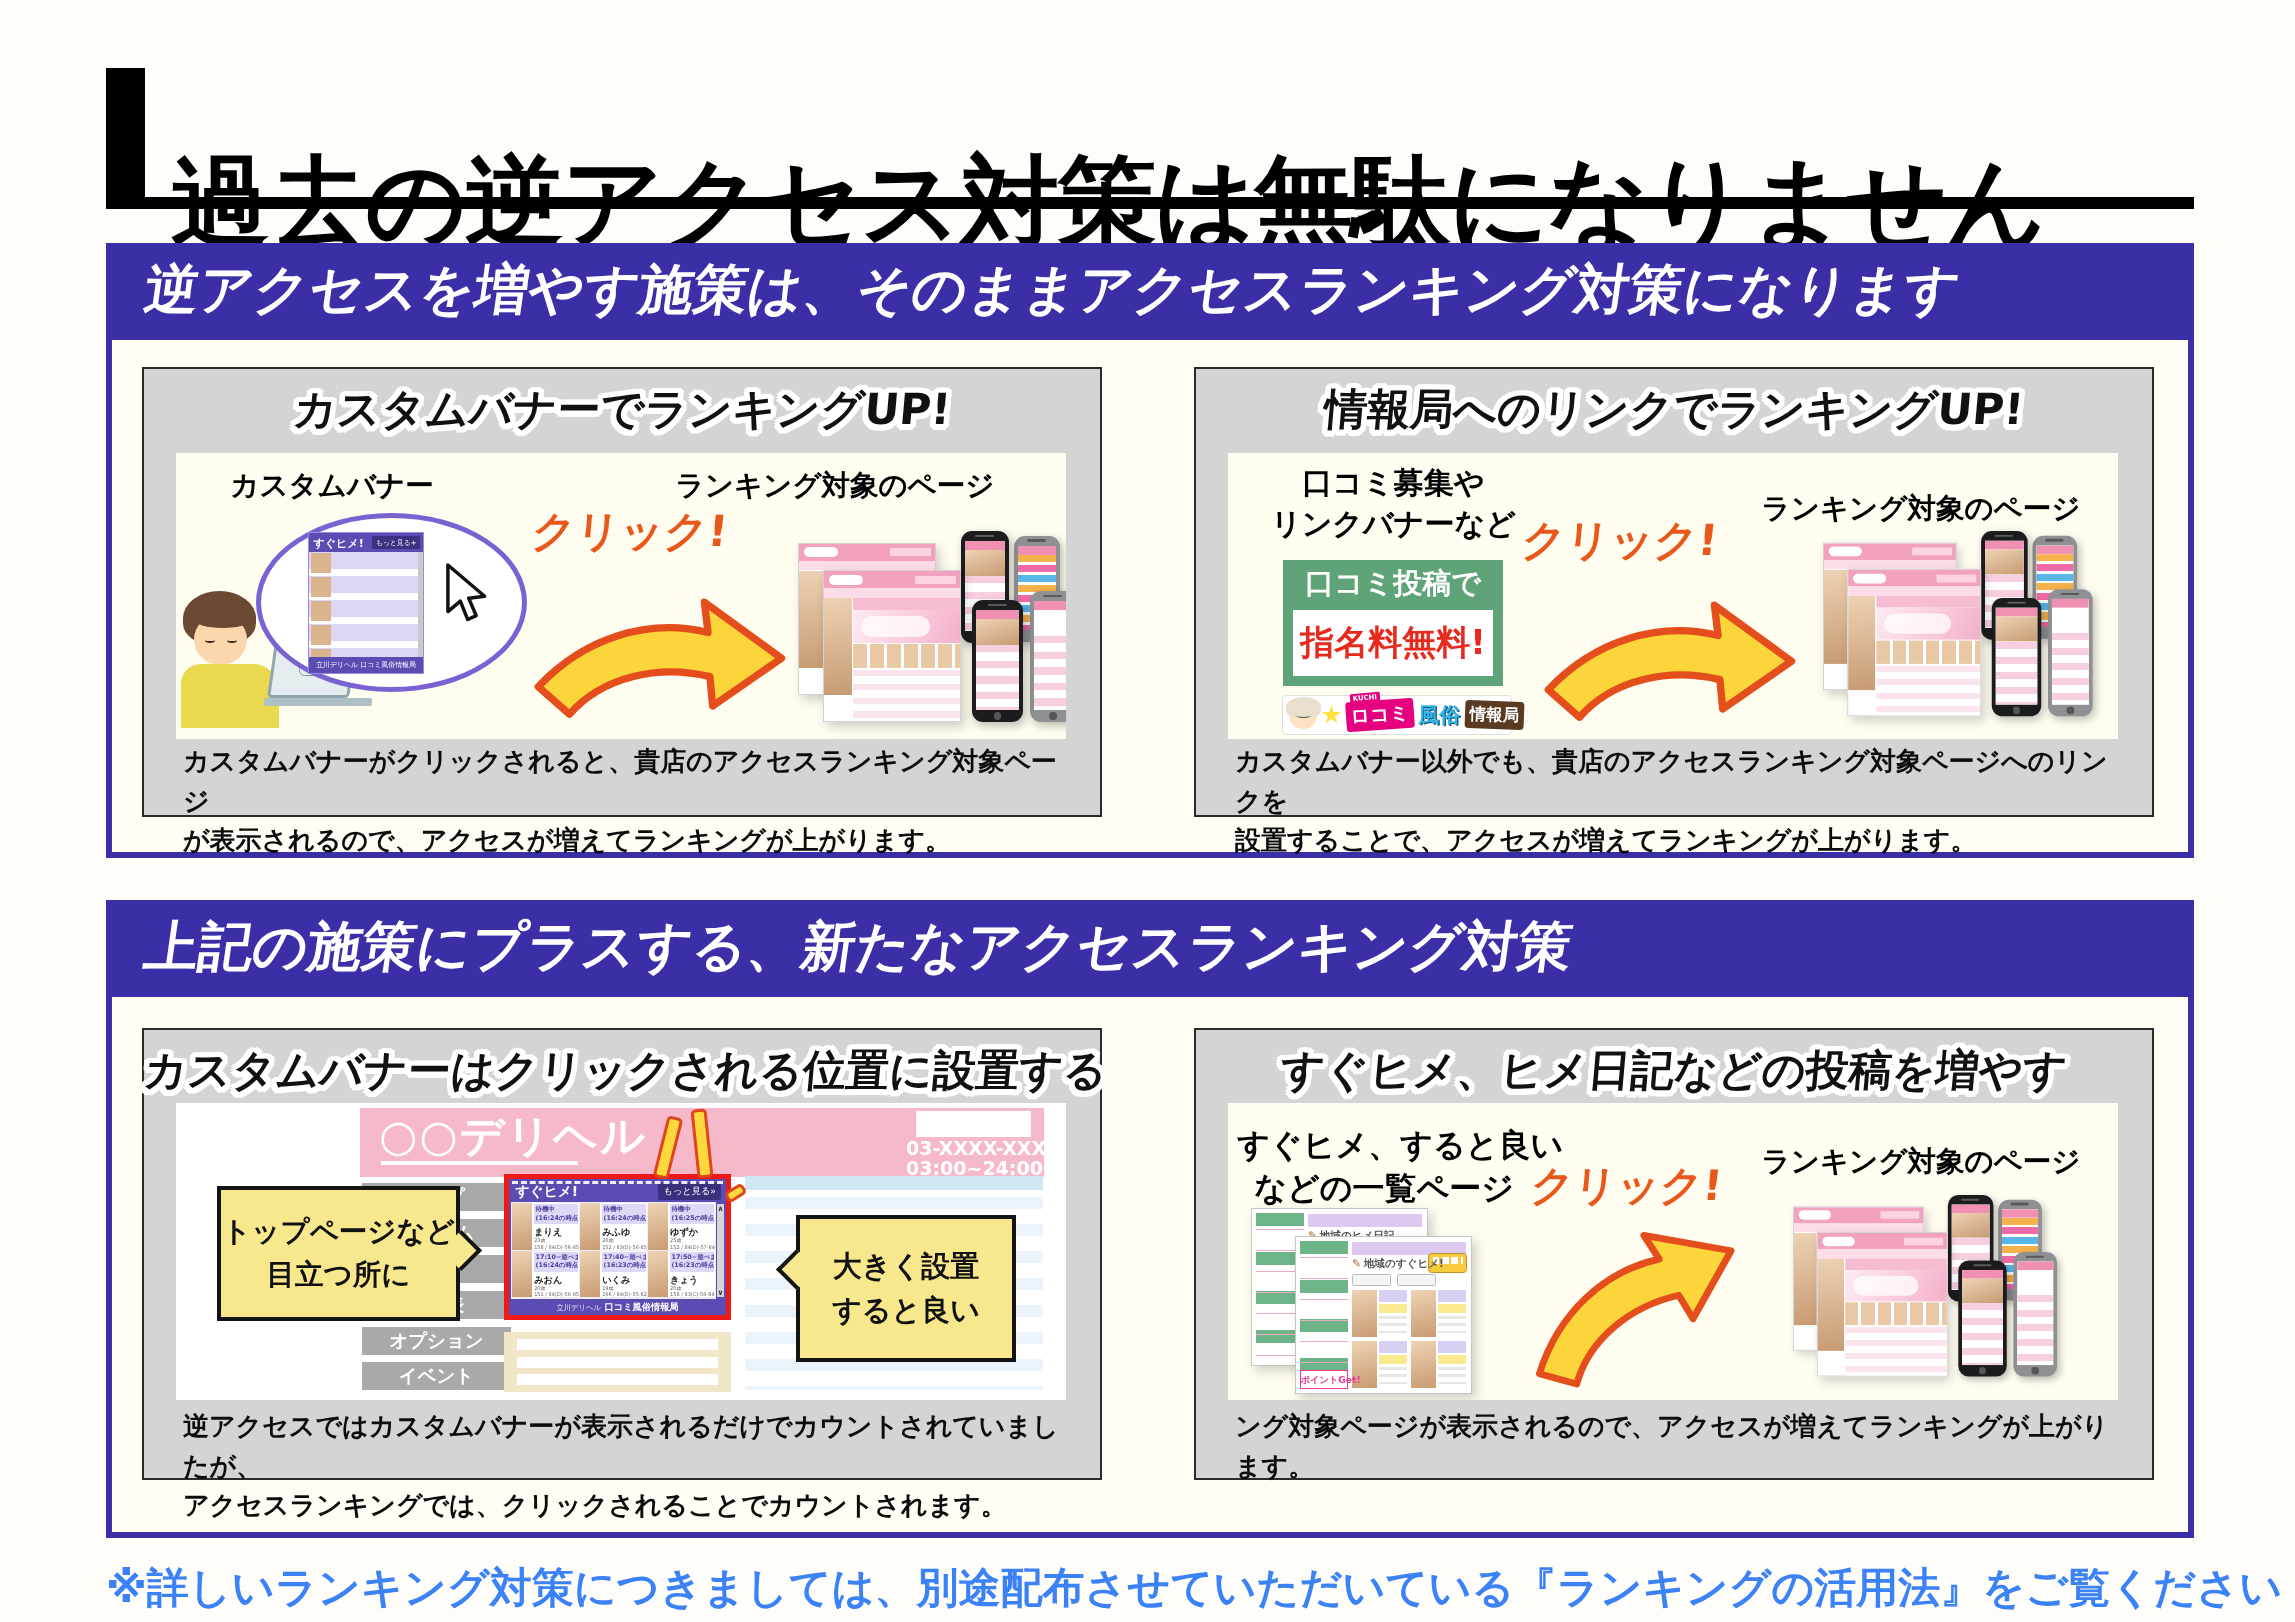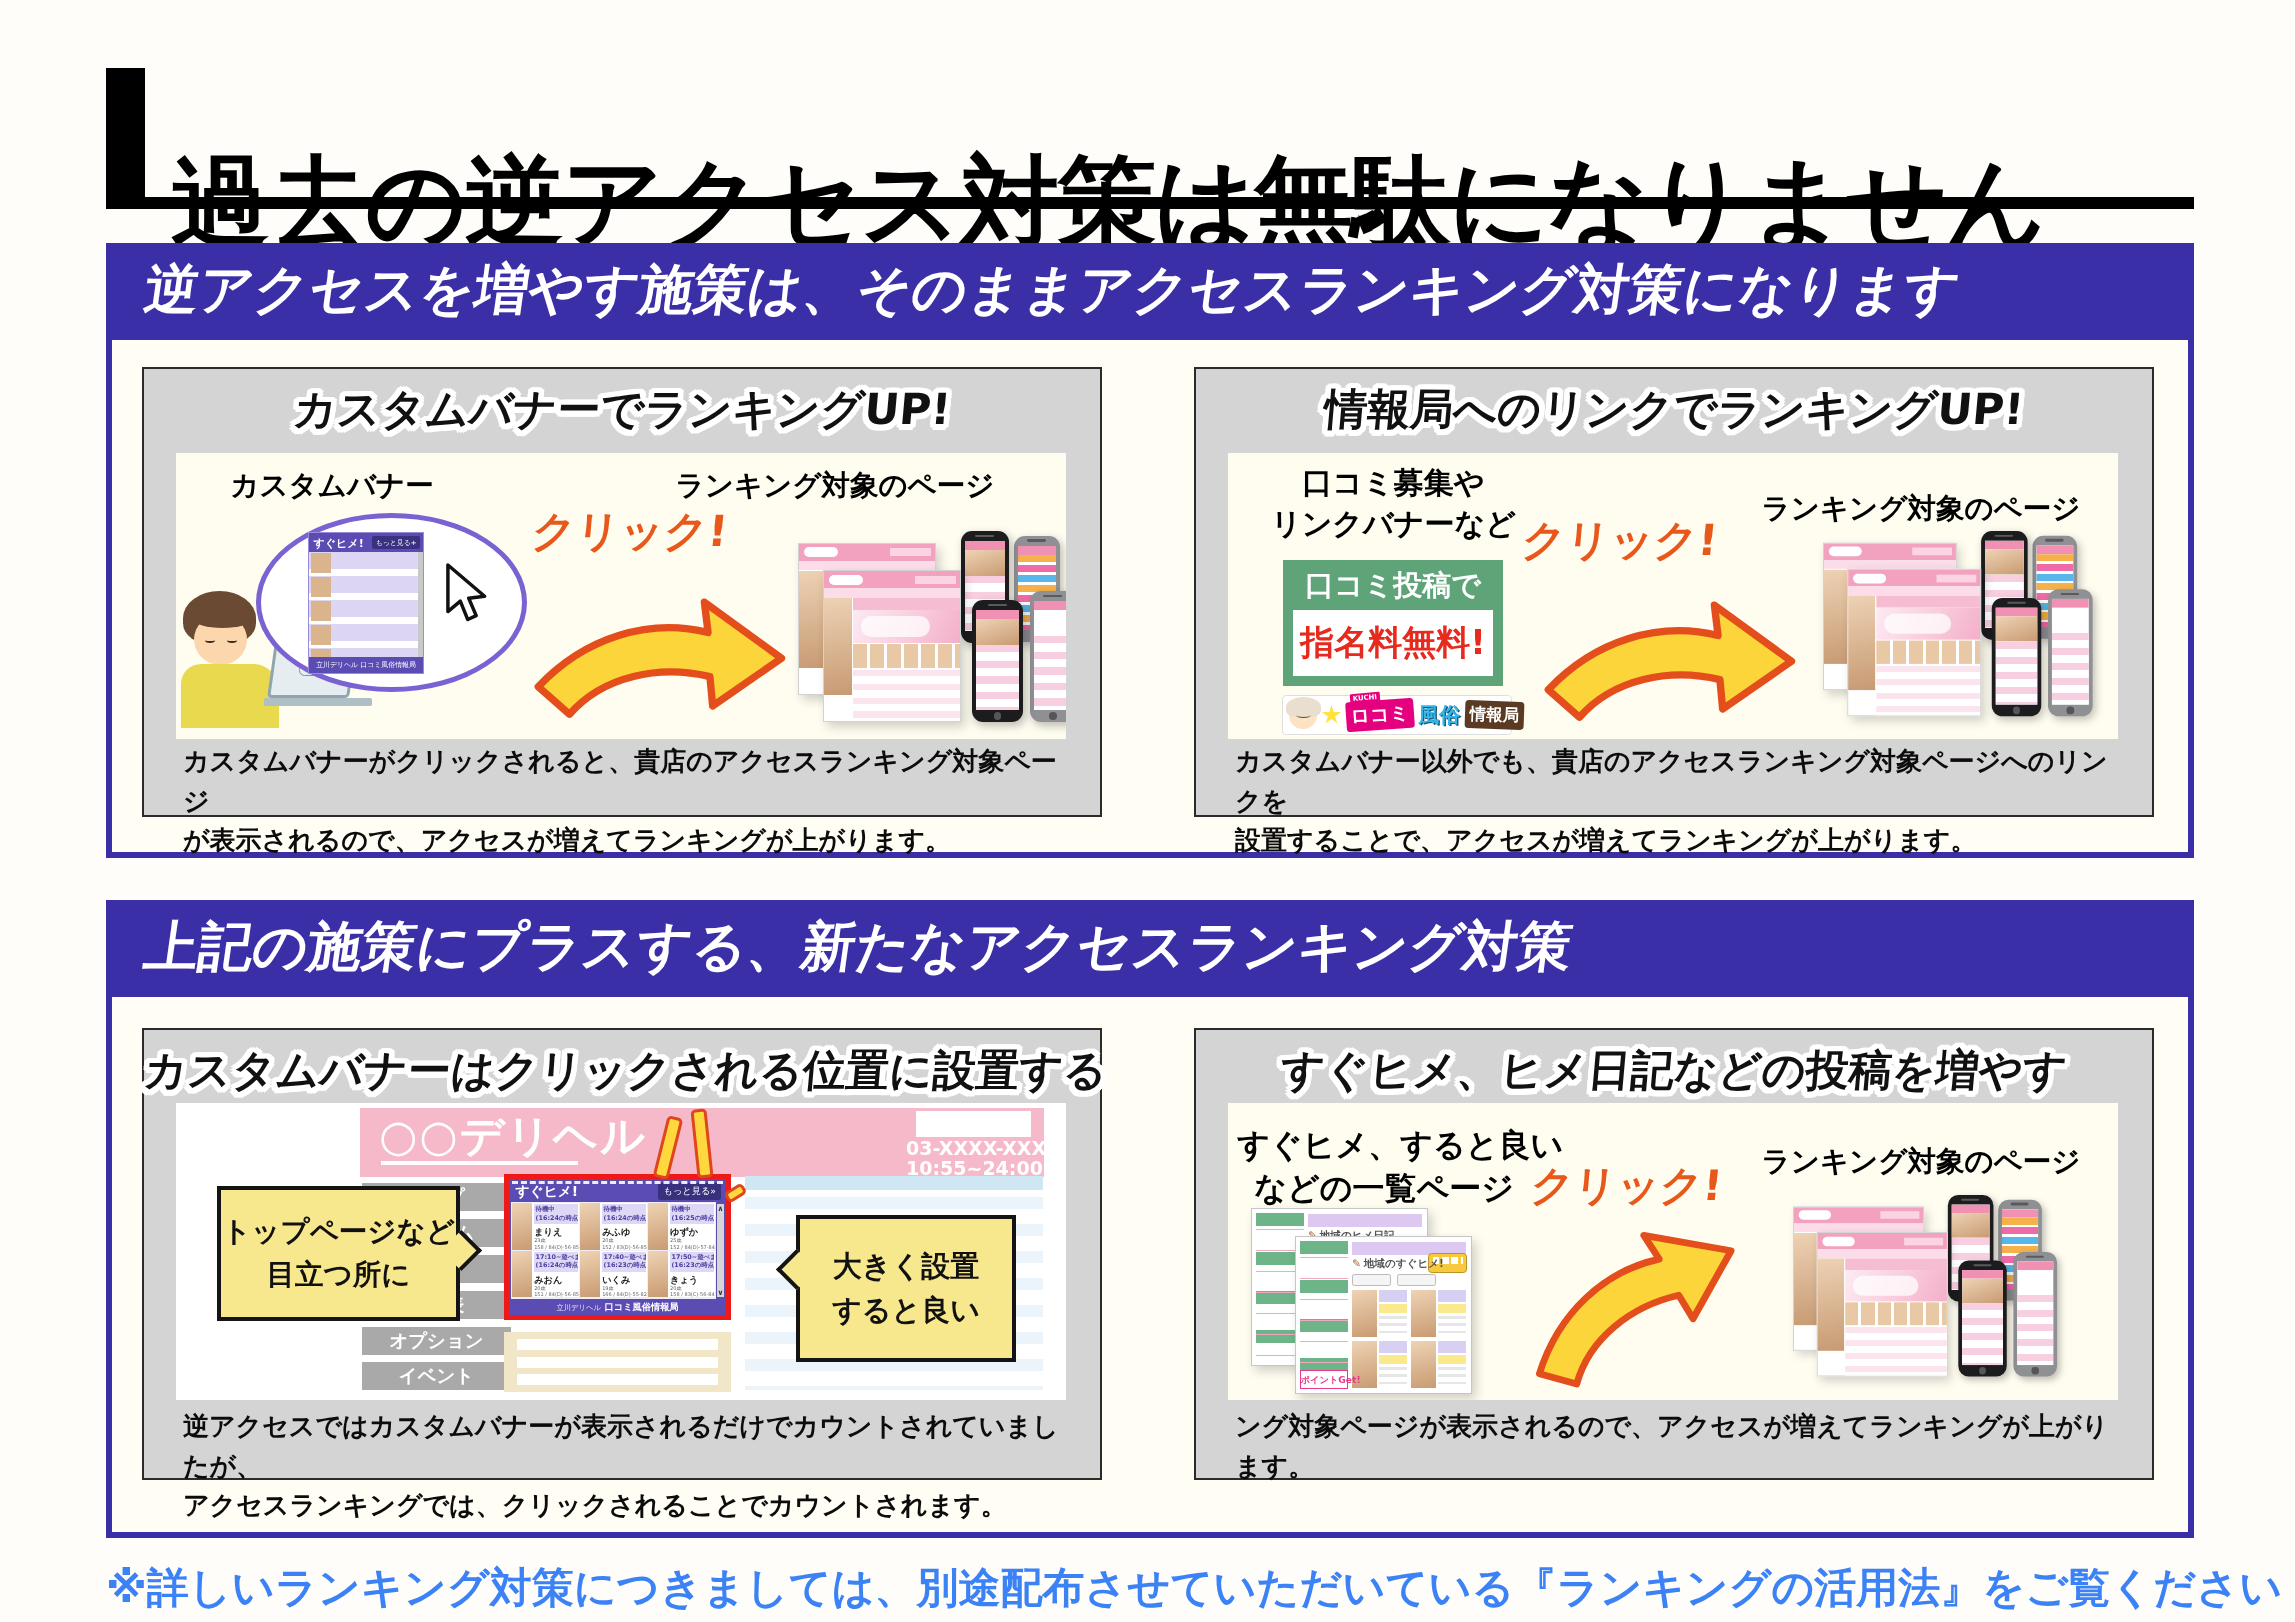--- a/index.html
+++ b/index.html
@@ -74,21 +74,21 @@
   .ps-lap-scr{position:absolute;left:90px;top:51px;width:82px;height:56px;background:#e6edf0;
               border:3.7px solid #8fa6b0;border-radius:4.6px;transform:skewX(-8deg);}
   .ps-lap-logo{position:absolute;left:118px;top:73px;width:20px;height:12px;border:1.4px solid #7f949d;
                border-radius:5.5px;color:#7f949d;font-size:8.3px;line-height:10px;text-align:center;}
   .ps-lap-base{position:absolute;left:83px;top:107px;width:108px;height:8.3px;background:#aebfc6;
                border-radius:1.8px;}
 
   
   .green-box{background:#5fa478;}
   .gb-top{position:absolute;left:0;right:0;top:0;height:48px;color:#fff;font-size:29px;font-weight:900;
-          text-align:center;line-height:51px;white-space:nowrap;}
+          text-align:center;line-height:51px;white-space:nowrap;font-family:Liberation Mono, monospace;}
   .gb-white{position:absolute;left:10px;right:10px;top:50px;bottom:10px;background:#fff;
             color:#e62a1e;font-size:34px;font-weight:900;text-align:center;line-height:64px;white-space:nowrap;}
   .info-banner{background:#fff;border:1.4px solid #dedede;border-radius:4.6px;display:flex;align-items:center;
                gap:4.6px;padding:0 6.4px;}
   .ib-face{width:27.5px;height:27.5px;border-radius:50%;background:#fde2c4;position:relative;flex:0 0 auto;}
   .ib-face::before{content:"";position:absolute;left:-3.7px;top:-4.6px;width:35px;height:20px;background:#eadfce;
                    border-radius:50% 50% 30% 30%;}
   .ib-face::after{content:"";position:absolute;left:6.4px;top:11px;width:15.6px;height:4.6px;
                   border-bottom:1.8px solid #3d5a3d;border-radius:50%;}
   .ib-burst{width:20px;height:20px;background:#ffe23e;flex:0 0 auto;
@@ -413,21 +413,21 @@
     <div class="panel pl">
       <div class="panel-title">カスタムバナーはクリックされる位置に設置する</div>
       <div class="panel-inner">
 
         <div class="mk-header" style="left:184px;top:4.6px;width:684px;height:69px;">
           <div class="mk-name">○○デリヘル</div>
           <div class="mk-underline"></div>
           <div class="mk-logo"></div>
           <div class="mk-tel">
             <div>03-XXXX-XXXX</div>
-            <div>10:55~24:00</div>
+            <div>03:00~24:00</div>
           </div>
         </div>
 
         <div class="nav-btn" style="top:80px;">トップ</div>
         <div class="nav-btn" style="top:116px;">システム</div>
         <div class="nav-btn" style="top:152px;">女の子</div>
         <div class="nav-btn" style="top:188px;">出勤表</div>
         <div class="nav-btn" style="top:224px;">オプション</div>
         <div class="nav-btn" style="top:259px;">イベント</div>
 

